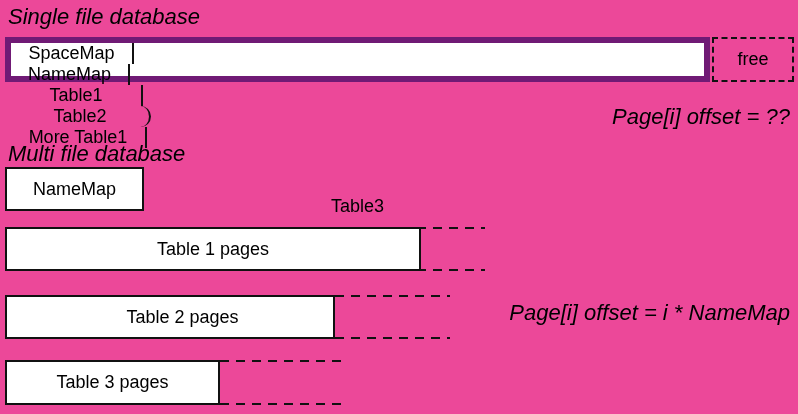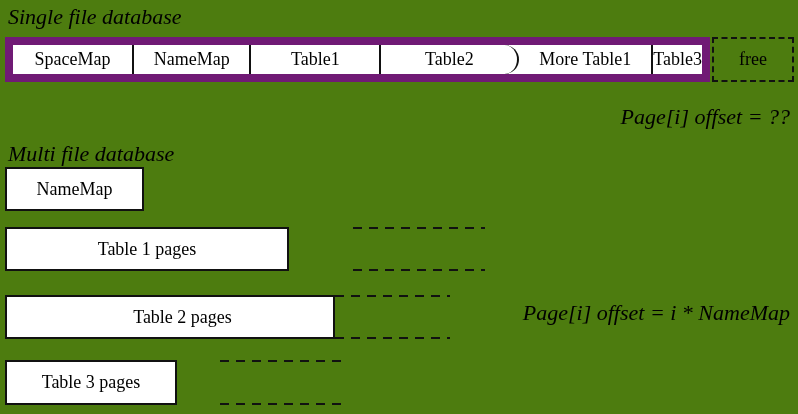--- a/index.html
+++ b/index.html
@@ -1,20 +1,20 @@
 <!DOCTYPE html>
 <html><head>
 <meta charset="utf-8">
 <style>
   html,body{margin:0;padding:0;background:#fff;}
   .canvas{
     position:relative;
     width:798px;height:414px;
-    background:#4d7c0f;
-    font-family:Liberation Serif, serif;
+    background:#ec4899;
+    font-family:Liberation Sans, sans-serif;
     color:#000;
     overflow:hidden;
   }
   .title{
     position:absolute;
     font-style:italic;
     font-size:22px;
     line-height:26px;
     white-space:nowrap;
   }
@@ -24,32 +24,33 @@
     font-size:22px;
     line-height:26px;
     white-space:nowrap;
     text-align:left;
   }
   .sf-row{
     position:absolute;
     left:5px;top:37px;
     width:705px;height:45px;
     display:flex;
-    border:8px solid #701a75;
+    border:6px solid #701a75;
     box-sizing:border-box;
     background:#fff;
+    flex-direction:column;
   }
   .sf-cell{
     display:flex;align-items:center;justify-content:center;
     border-right:2px solid #111;
     box-sizing:border-box;
     font-size:18px;
     white-space:nowrap;
   }
-  .sf-cell:last-child{border-right:none;}
+  .sf-cell:last-child{border-right:none;margin-top:48px;}
   .free-box{
     position:absolute;
     left:712px;top:37px;
     width:82px;height:45px;
     border:2px dashed #111;
     box-sizing:border-box;
     display:flex;align-items:center;justify-content:center;
     font-size:18px;
   }
   .solid-box{
@@ -89,33 +90,33 @@
   </div>
 
   <div class="free-box">free</div>
 
   <div class="annotation" style="right:8px;top:104px;">Page[i] offset = ??</div>
 
   <div class="title" style="left:8px;top:133px;margin-top:8px;">Multi file database</div>
 
   <div class="solid-box" style="left:5px;top:167px;width:139px;height:44px;">NameMap</div>
 
-  <div class="solid-box" style="left:5px;top:227px;width:284px;height:44px;">Table 1 pages</div>
+  <div class="solid-box" style="left:5px;top:227px;width:416px;height:44px;">Table 1 pages</div>
   <div class="dash-ext" style="left:353px;top:227px;width:132px;height:44px;">
     <div class="dash-line top"></div>
     <div class="dash-line bottom"></div>
   </div>
 
   <div class="solid-box" style="left:5px;top:295px;width:330px;height:44px;padding-left:25px;">Table 2 pages</div>
   <div class="dash-ext" style="left:335px;top:295px;width:115px;height:44px;">
     <div class="dash-line top"></div>
     <div class="dash-line bottom"></div>
   </div>
 
   <div class="annotation" style="right:8px;top:300px;">Page[i] offset = i * NameMap</div>
 
-  <div class="solid-box" style="left:5px;top:360px;width:172px;height:45px;">Table 3 pages</div>
+  <div class="solid-box" style="left:5px;top:360px;width:215px;height:45px;">Table 3 pages</div>
   <div class="dash-ext" style="left:220px;top:360px;width:128px;height:45px;">
     <div class="dash-line top"></div>
     <div class="dash-line bottom"></div>
   </div>
 
 </div>
 
 </body></html>

